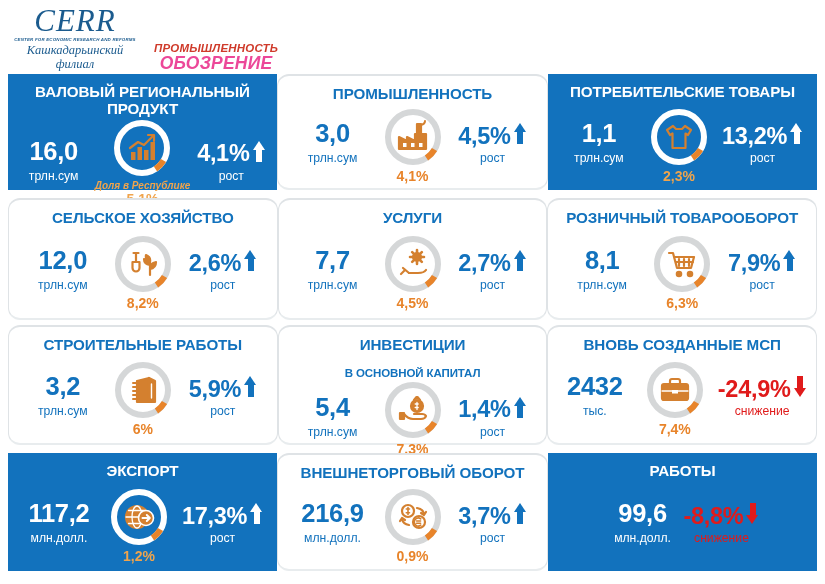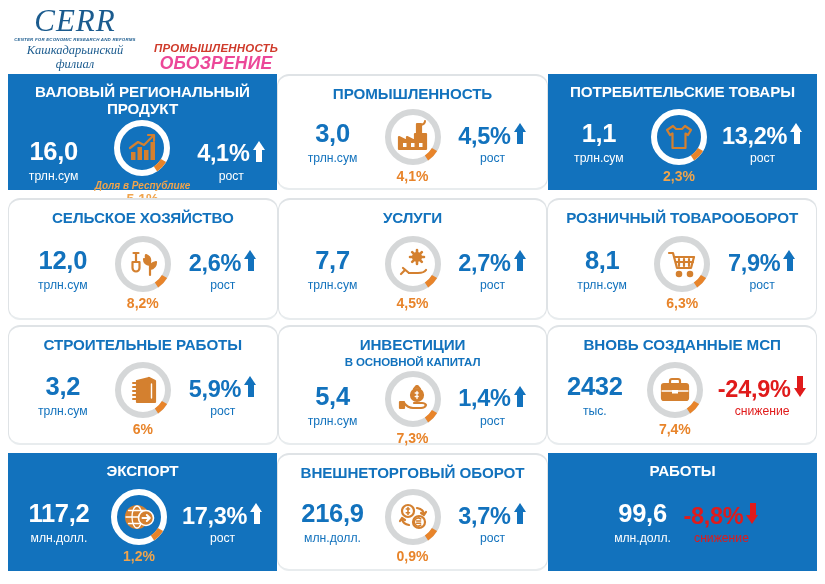--- a/index.html
+++ b/index.html
@@ -144,21 +144,21 @@
     line-height: 1.1;
   }
   .card.blue .card-title { color: #ffffff; }
   .card.white .card-title { color: #1272bd; }
   .card-subtitle {
     font-size: 11.5px;
     font-weight: bold;
     color: #1272bd;
     letter-spacing: -0.1px;
     line-height: 1.1;
-    margin-top: 2px;
+    margin-top: 13px;
   }
 
   .card-body {
     flex: 1 1 auto;
     width: 100%;
     display: flex;
     align-items: center;
     justify-content: center;
     gap: 4px;
     padding: 0 6px;

